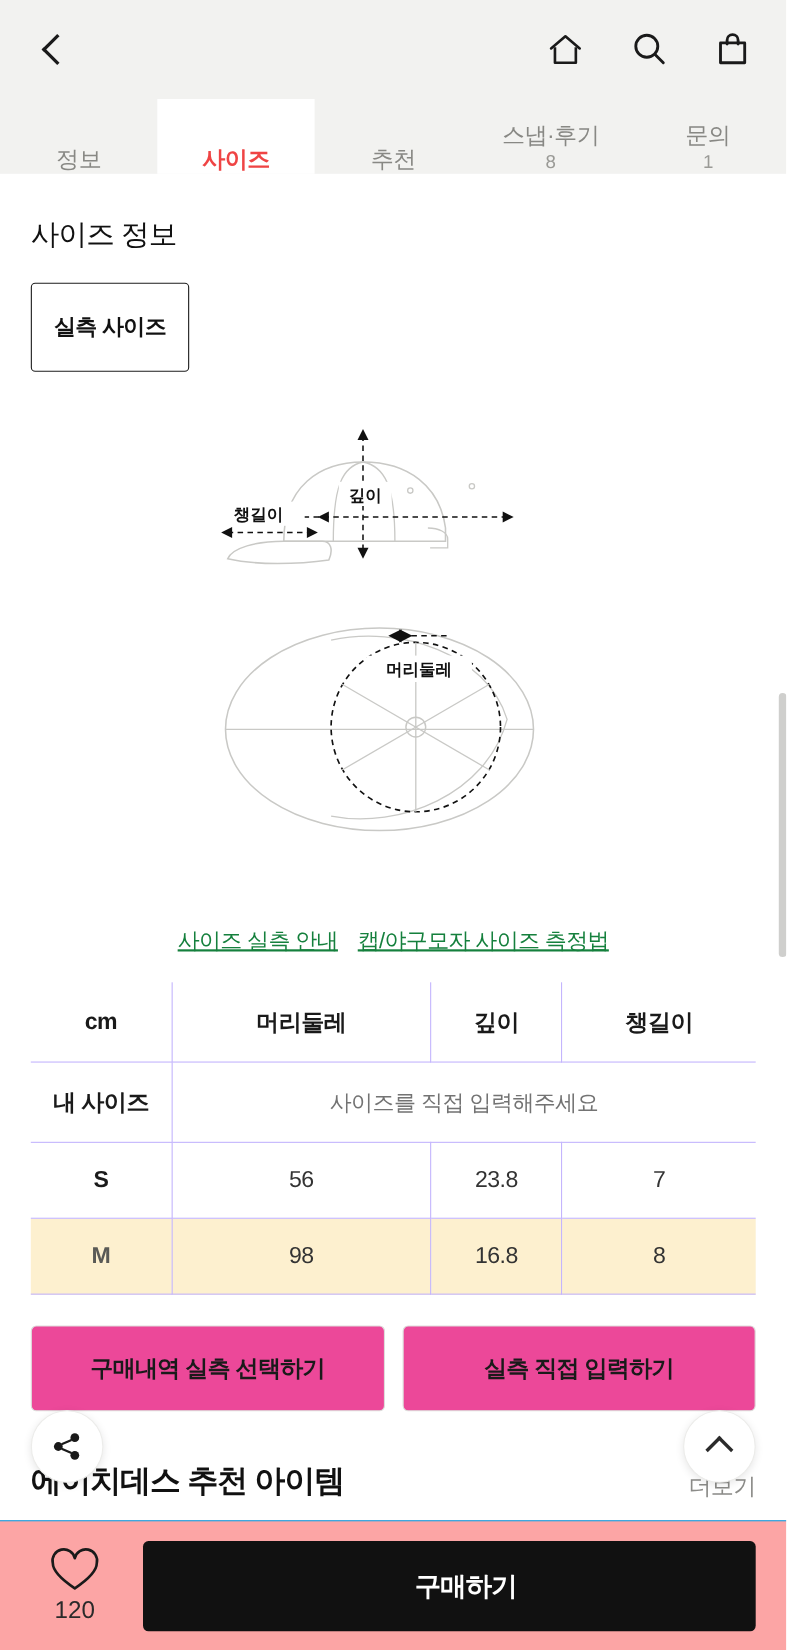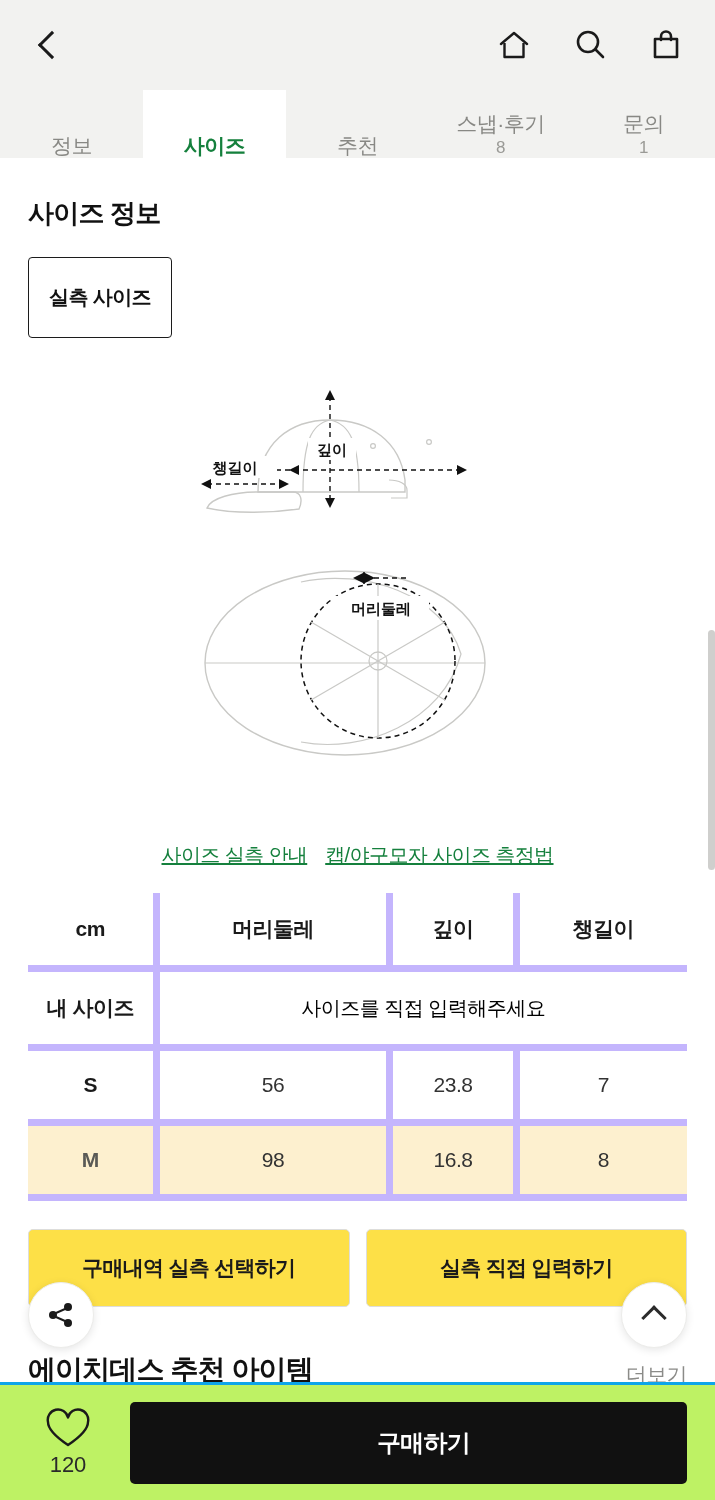--- a/index.html
+++ b/index.html
@@ -61,29 +61,29 @@
     cursor: pointer;
     line-height: 1.15;
   }
   .tab .cnt {
     font-size: 17px;
     color: #9a9a96;
     margin-top: 2px;
   }
   .tab.active {
     background: #ffffff;
-    color: #15803d;
+    color: #ef4444;
     font-weight: bold;
   }
 
   
   .content { padding: 0 28px; }
   .section-title {
     font-size: 26px;
-    font-weight: bold;
+    font-weight: normal;
     letter-spacing: -0.8px;
     margin: 38px 0 0 0;
   }
   .measure-btn {
     display: inline-block;
     margin-top: 26px;
     border: 1px solid #1c1c1c;
     border-radius: 4px;
     padding: 26px 20px;
     font-size: 20px;
@@ -121,57 +121,57 @@
 
   
   table.size-table {
     width: 100%;
     border-collapse: collapse;
     font-size: 21px;
     color: #333333;
   }
   table.size-table th,
   table.size-table td {
-    border: 7px solid #c4b5fd;
+    border: 1px solid #c4b5fd;
     text-align: center;
     padding: 22px 0;
     font-weight: normal;
     letter-spacing: -0.5px;
   }
   table.size-table tr > *:first-child {
     border-left: none;
     width: 128px;
     font-weight: bold;
     color: #1a1a1a;
   }
   table.size-table tr > *:last-child { border-right: none; }
   table.size-table thead tr th { border-top: none; font-weight: bold; color: #1a1a1a; }
   .mysize-cell {
-    color: #000000;
+    color: #737373;
     font-size: 20px;
   }
   tr.highlight td { background: #fdf0cf; }
   tr.highlight td:first-child { color: #5a5a56; }
 
   
   .actions {
     display: flex;
     gap: 16px;
     margin-top: 28px;
   }
   .action-btn {
     flex: 1;
     border: 1px solid #dddddb;
     border-radius: 5px;
     padding: 24px 0;
     text-align: center;
     font-size: 21px;
     font-weight: bold;
     letter-spacing: -0.7px;
-    background: #fde047;
+    background: #ec4899;
     cursor: pointer;
     color: #1a1a1a;
   }
 
   
   .teaser {
     margin-top: 44px;
     display: flex;
     align-items: flex-end;
     justify-content: space-between;
@@ -219,26 +219,26 @@
     height: 240px;
     background: #cfcfcd;
     border-radius: 4px;
   }
 
   
   .bottombar {
     position: absolute;
     left: 0; right: 0; bottom: 0;
     height: 118px;
-    background: #bef264;
+    background: #fca5a5;
     display: flex;
     align-items: center;
     padding: 0 28px;
     gap: 22px;
-    border-top: 3px solid #0ea5e9;
+    border-top: 1px solid #0ea5e9;
   }
   .like-wrap {
     width: 80px;
     display: flex;
     flex-direction: column;
     align-items: center;
     cursor: pointer;
   }
   .like-count {
     font-size: 22px;

